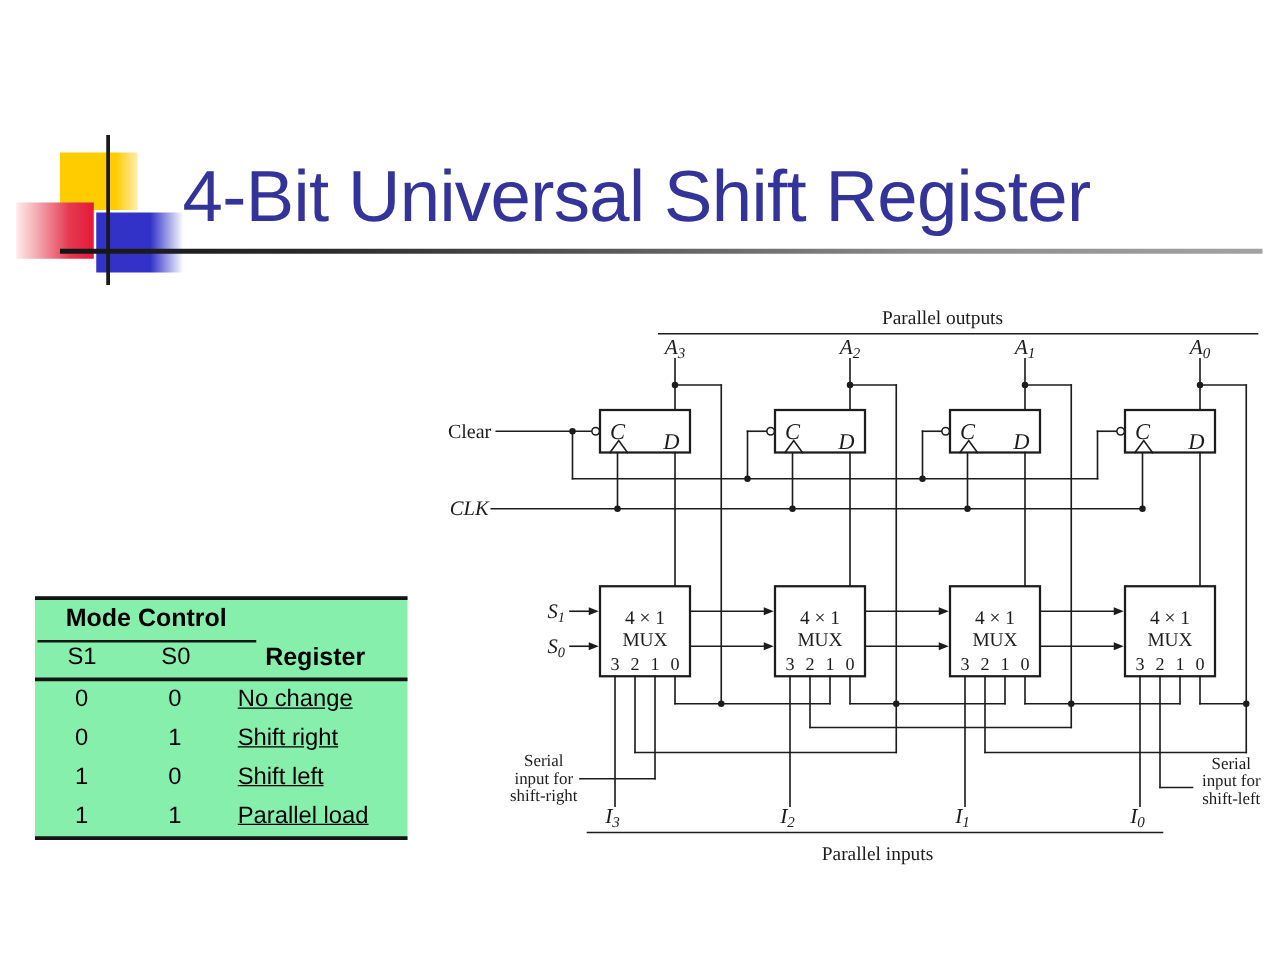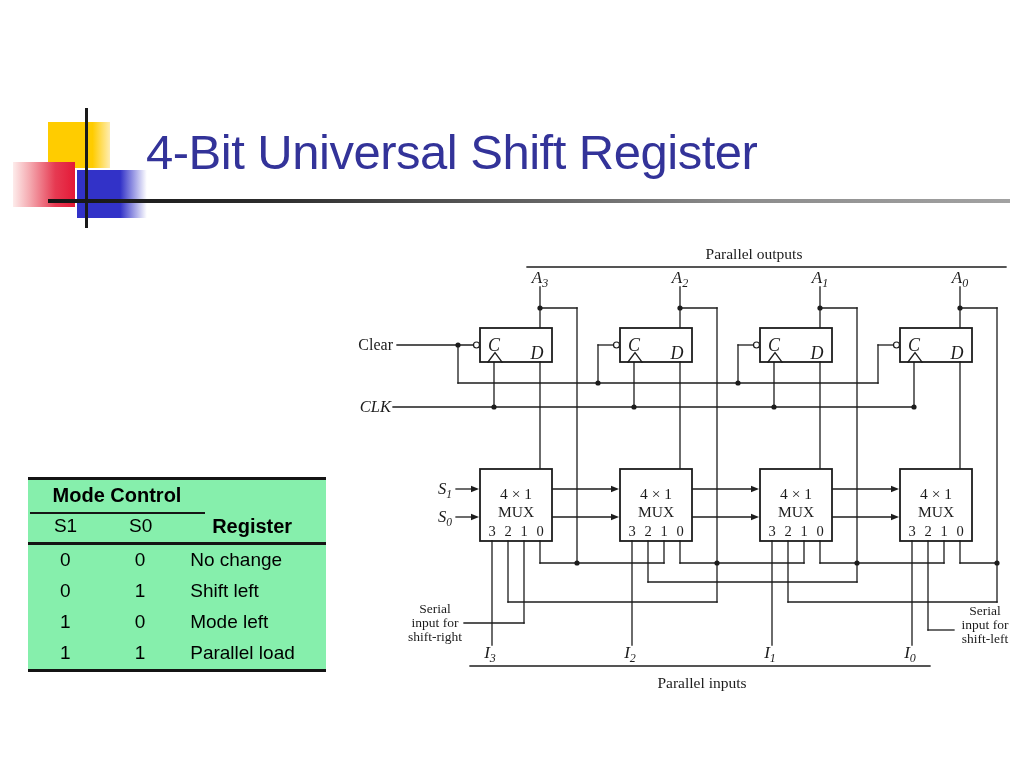--- a/index.html
+++ b/index.html
@@ -11,39 +11,39 @@
     background:linear-gradient(90deg,#ffcc00 72%,#ffedb0 100%);}
   .sq-red{position:absolute;left:13px;top:162px;width:62px;height:45px;
     background:linear-gradient(270deg,#e41937 0%,#e63a52 32%,#f4a7ae 72%,#fdeceb 100%);}
   .sq-blue{position:absolute;left:77px;top:170px;width:72px;height:48px;
     background:linear-gradient(90deg,#3232c8 0%,#3232c8 60%,rgba(255,255,255,0) 97%);}
   .vline{position:absolute;left:85px;top:108px;width:2.5px;height:120px;background:#1a1a1a;}
   .hline{position:absolute;left:48px;top:199px;width:962px;height:3.5px;
     background:linear-gradient(90deg,#141414 0%,#2b2b2b 22%,#8c8c8c 72%,#a2a2a2 100%);}
 
   
-  .title{position:absolute;left:146px;top:124px;font-size:49px;letter-spacing:-0.5px;
+  .title{position:absolute;left:146px;top:124px;font-size:58px;letter-spacing:-0.5px;
     color:#333399;white-space:nowrap;}
 
   
   .pagenum{position:absolute;right:26px;top:733px;font-size:21px;color:#1c1c1c;margin-top:36px;}
 
   
   .modetable{position:absolute;left:28px;top:477px;width:298px;background:#86efac;
     border-top:3.5px solid #141414;border-bottom:3.5px solid #141414;color:#000;
     font-size:19px;}
   .trow{display:flex;align-items:center;}
   .hdr1{height:30px;}
   .hdr2{height:32px;}
   .drow{height:31px;}
   .cell{white-space:nowrap;}
   .span2{width:178px;text-align:center;}
   .c1{width:89px;text-align:center;}
   .c3{width:175px;text-align:center;}
-  .c3data{width:162px;text-align:left;padding-left:13px;}
+  .c3data{width:162px;text-align:left;padding-left:13px;text-decoration:underline;}
   .bold{font-weight:bold;font-size:20px;}
   .thinrule{position:absolute;left:2px;top:32px;width:175px;height:1.5px;background:#161616;}
   .midrule{width:100%;height:2.5px;background:#141414;}
 
   
   svg.diagram{position:absolute;left:0;top:0;}
   .w{stroke:#1c1c1c;stroke-width:1.3;fill:none;stroke-linecap:square;}
   .bx{stroke:#1c1c1c;stroke-width:1.8;fill:#ffffff;}
   .dt{fill:#1c1c1c;stroke:none;}
   .bub{fill:#ffffff;stroke:#1c1c1c;stroke-width:1.2;}
@@ -306,26 +306,26 @@
     </div>
     <div class="midrule"></div>
     <div class="trow drow">
       <div class="cell c1">0</div>
       <div class="cell c1">0</div>
       <div class="cell c3data">No change</div>
     </div>
     <div class="trow drow">
       <div class="cell c1">0</div>
       <div class="cell c1">1</div>
-      <div class="cell c3data">Shift left</div>
+      <div class="cell c3data">Shift right</div>
     </div>
     <div class="trow drow">
       <div class="cell c1">1</div>
       <div class="cell c1">0</div>
-      <div class="cell c3data">Mode left</div>
+      <div class="cell c3data">Shift left</div>
     </div>
     <div class="trow drow">
       <div class="cell c1">1</div>
       <div class="cell c1">1</div>
       <div class="cell c3data">Parallel load</div>
     </div>
   </div>
 
   <div class="pagenum">6-14</div>
 

